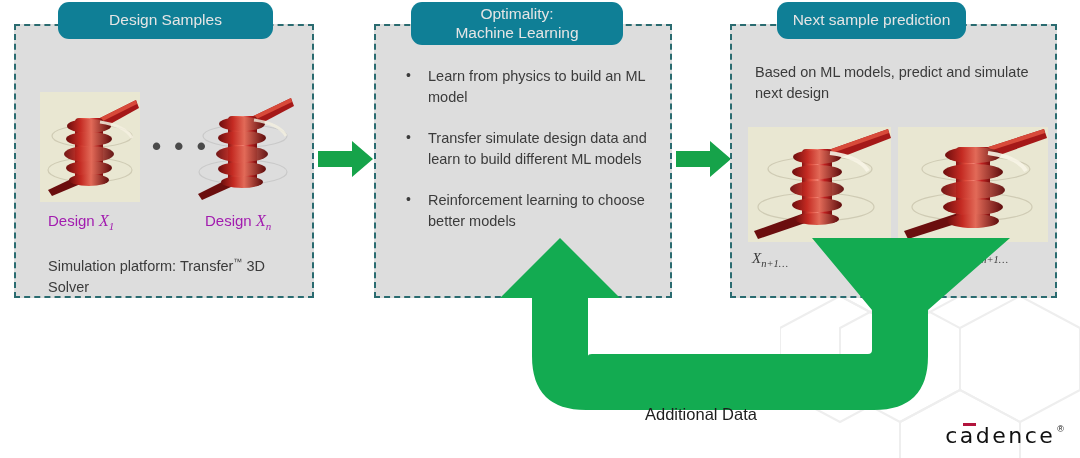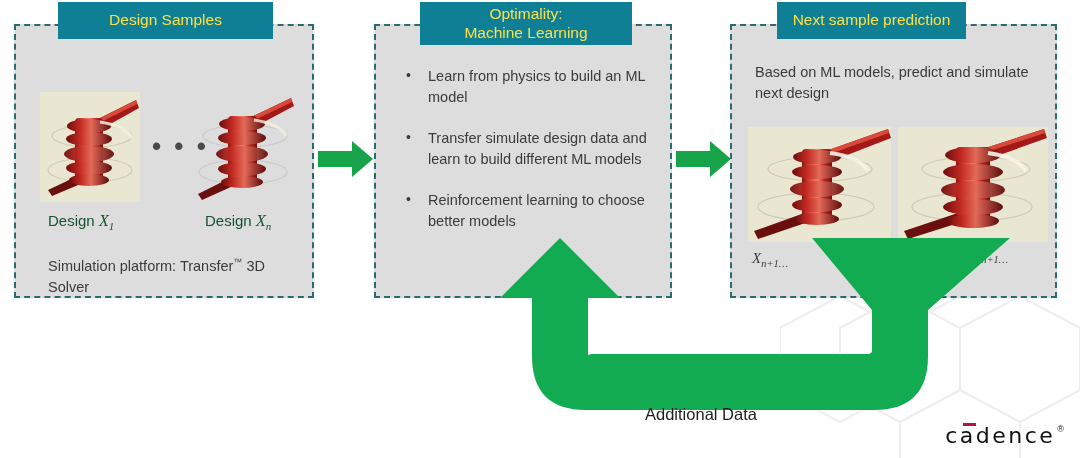--- a/index.html
+++ b/index.html
@@ -26,44 +26,45 @@
 
   
   .panel {
     position: absolute;
     background: #dddddd;
     border: 2px dashed #2a6b70;
   }
   .panel-header {
     position: absolute;
     background: #0f7f96;
-    color: #fde047;
+    color: #e5e5e5;
     text-align: center;
     display: flex;
     align-items: center;
     justify-content: center;
     line-height: 1.18;
     font-size: 15.5px;
     z-index: 6;
+    border-radius: 11px;
   }
 
   
   .via {
     position: absolute;
     overflow: hidden;
   }
   .via.beige { background: #e9e7d2; }
   .via.plain { background: transparent; }
   .via svg { display: block; width: 100%; height: 100%; }
 
   
   .design-label {
     position: absolute;
     font-size: 15px;
-    color: #14532d;
+    color: #a21caf;
     white-space: nowrap;
   }
   .design-label .mvar {
     font-family: "Liberation Serif", serif;
     font-style: italic;
     font-size: 16px;
   }
   .design-label .msub {
     font-family: "Liberation Serif", serif;
     font-style: italic;
@@ -253,21 +254,21 @@
   <div class="sim-note" style="left:48px; top:256px;">
     <span>Simulation platform: Transfer</span><sup>™</sup><span> 3D Solver</span>
   </div>
 
   <svg class="arrow-svg" style="left:318px; top:138px;" width="56" height="42" viewBox="0 0 56 42">
     <path d="M0 13 L34 13 L34 3 L55 21 L34 39 L34 29 L0 29 Z" fill="#16a34a"></path>
   </svg>
 
   <div class="panel" style="left:374px; top:24px; width:298px; height:274px;"></div>
 
-  <div class="panel-header" style="left:420px; top:2px; width:212px; height:43px; flex-direction:column;">
+  <div class="panel-header" style="left:411px; top:2px; width:212px; height:43px; flex-direction:column;">
     <span>Optimality:</span>
     <span>Machine Learning</span>
   </div>
 
   <div class="bullet-list" style="left:406px; top:66px;">
     <div class="bullet-row">
       <span class="bullet-dot">•</span>
       <span class="bullet-text">Learn from physics to build an ML model</span>
     </div>
     <div class="bullet-row">

